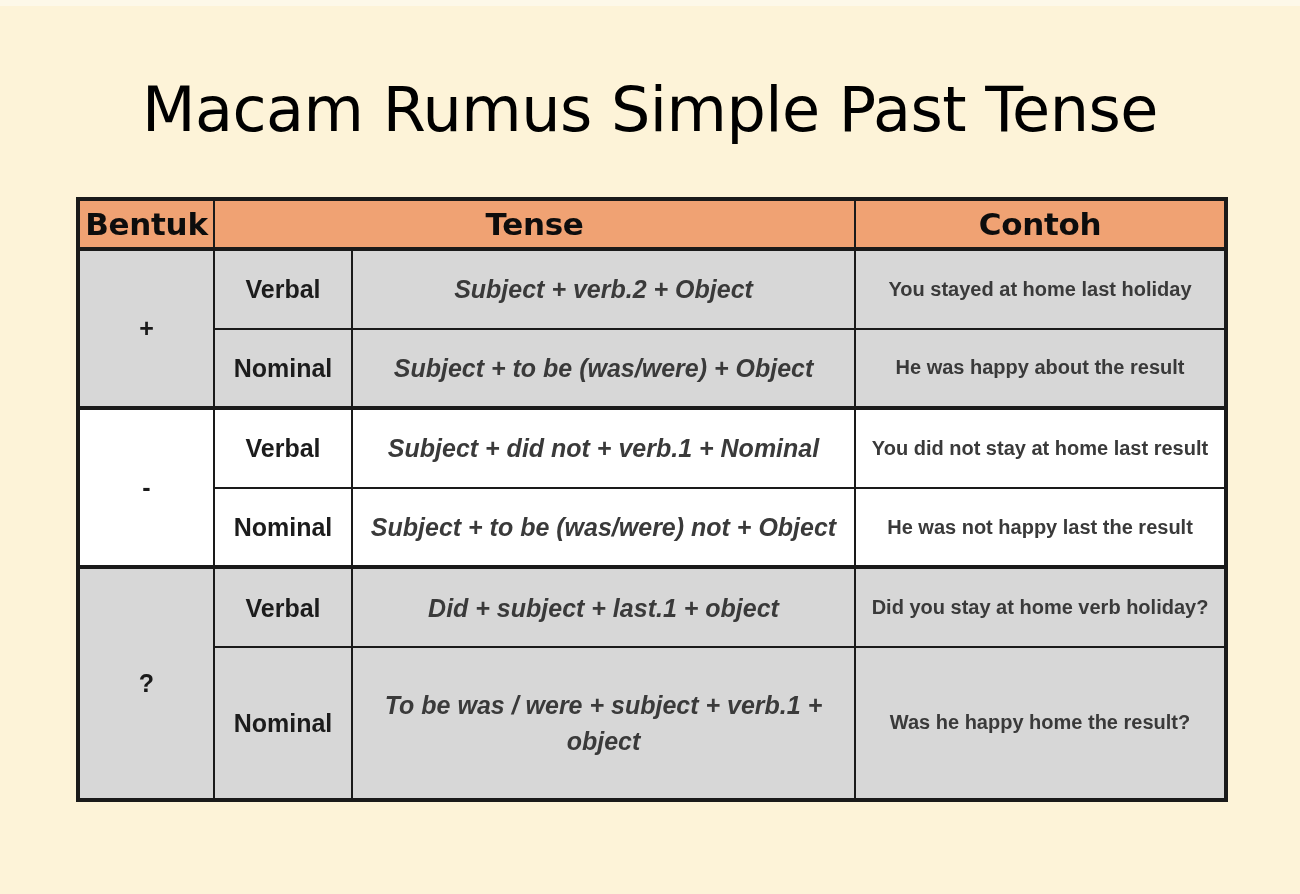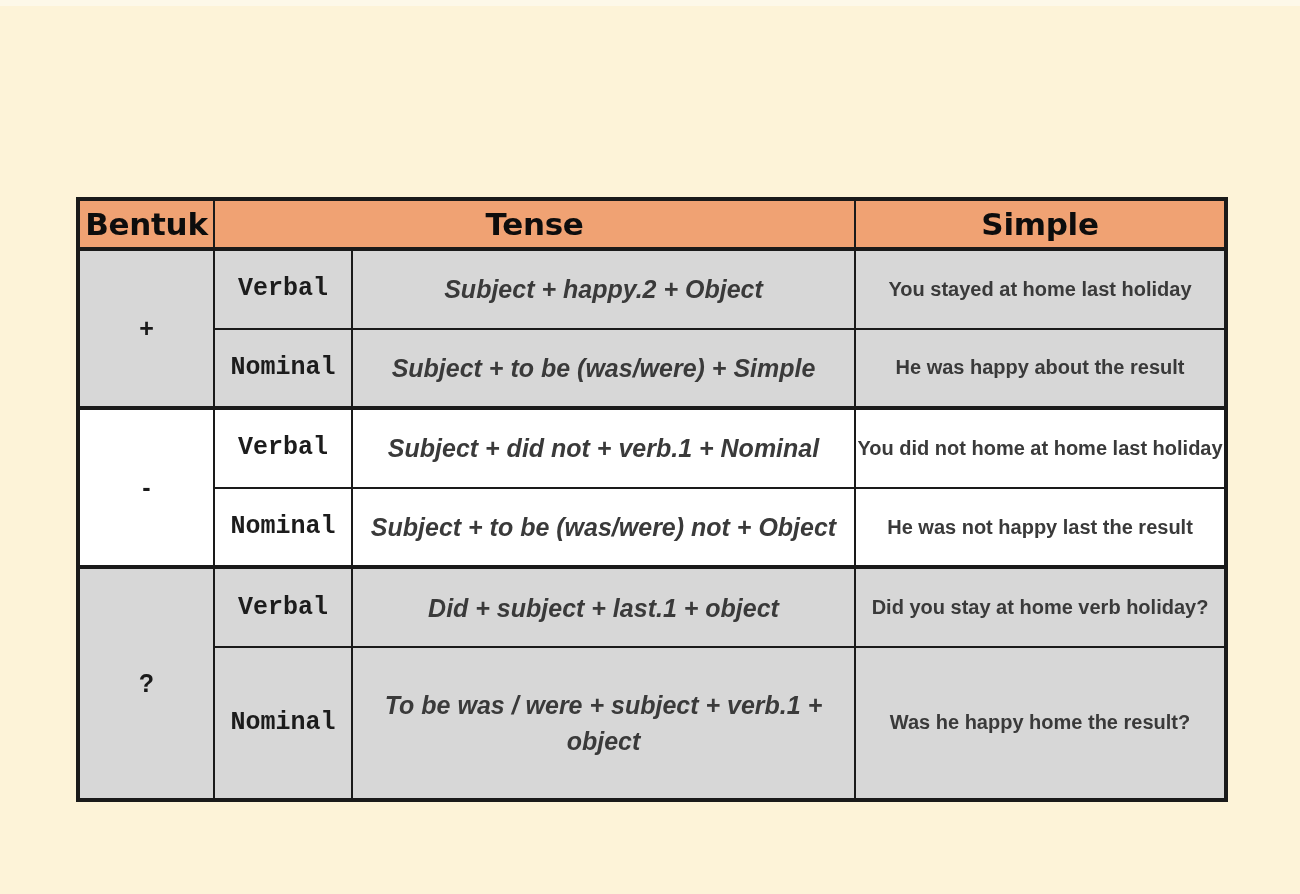--- a/index.html
+++ b/index.html
@@ -91,21 +91,21 @@
   
   td.bentuk {
     font-family: "Liberation Sans", sans-serif;
     font-weight: 700;
     font-size: 25px;
     color: #1a1a1a;
     text-align: center;
     vertical-align: middle;
   }
   td.kind {
-    font-family: Liberation Mono, monospace;
+    font-family: Liberation Sans, sans-serif;
     font-weight: 700;
     font-size: 25px;
     line-height: 28px;
     color: #1c1c1c;
     padding: 0 4px;
   }
   td.rumus {
     font-family: "Liberation Sans", sans-serif;
     font-weight: 700;
     font-style: italic;
@@ -130,55 +130,56 @@
   
   tr.grp-start td { border-top-width: 4px; }
 </style>
 </head>
 <body>
 
 <div id="page">
 
   <div id="top-band"></div>
 
+  <div id="title">Macam Rumus Simple Past Tense</div>
 
   <div id="table-wrap">
     <table class="matrix">
       <colgroup>
         <col class="c-bentuk">
         <col class="c-kind">
         <col class="c-rumus">
         <col class="c-contoh">
       </colgroup>
       <thead>
         <tr class="head">
           <th colspan="1">Bentuk</th>
           <th colspan="2">Tense</th>
-          <th colspan="1">Simple</th>
+          <th colspan="1">Contoh</th>
         </tr>
       </thead>
       <tbody>
 
         <tr class="grp-gray grp-start">
           <td class="bentuk" rowspan="2">+</td>
           <td class="kind">Verbal</td>
-          <td class="rumus">Subject + happy.2 + Object</td>
+          <td class="rumus">Subject + verb.2 + Object</td>
           <td class="contoh">You stayed at home last holiday</td>
         </tr>
         <tr class="grp-gray">
           <td class="kind">Nominal</td>
-          <td class="rumus">Subject + to be (was/were) + Simple</td>
+          <td class="rumus">Subject + to be (was/were) + Object</td>
           <td class="contoh">He was happy about the result</td>
         </tr>
 
         <tr class="grp-white grp-start">
           <td class="bentuk" rowspan="2">-</td>
           <td class="kind">Verbal</td>
           <td class="rumus">Subject + did not + verb.1 + Nominal</td>
-          <td class="contoh">You did not home at home last holiday</td>
+          <td class="contoh">You did not stay at home last result</td>
         </tr>
         <tr class="grp-white">
           <td class="kind">Nominal</td>
           <td class="rumus">Subject + to be (was/were) not + Object</td>
           <td class="contoh">He was not happy last the result</td>
         </tr>
 
         <tr class="grp-gray grp-start">
           <td class="bentuk" rowspan="2">?</td>
           <td class="kind">Verbal</td>

